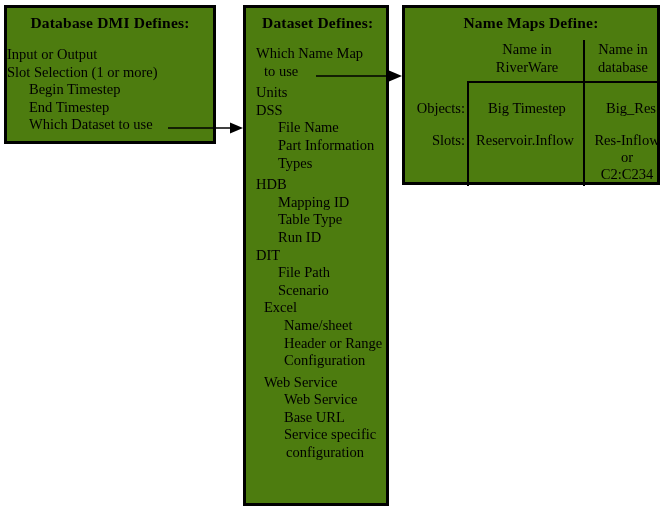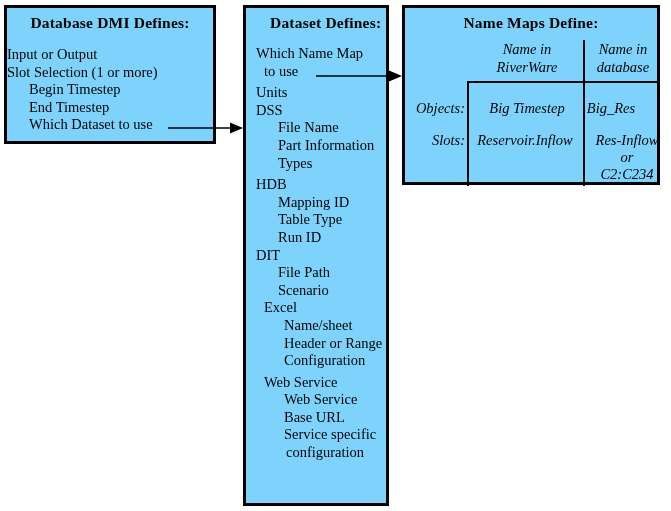--- a/index.html
+++ b/index.html
@@ -19,21 +19,21 @@
     position: absolute;
     left: 0; top: 0;
     width: 671px;
     height: 511px;
   }
 
   
   .box {
     position: absolute;
     border: 3px solid #000;
-    background: #7dd3fc;
+    background: #4d7c0f;
     box-sizing: border-box;
   }
   .box-title {
     font-weight: bold;
     font-size: 15.5px;
     text-align: center;
     letter-spacing: 0.2px;
     white-space: nowrap;
   }
   .line {
@@ -53,37 +53,36 @@
     width: 212px; height: 139px;
   }
   #box-dmi .box-title { margin-top: 6px; }
   #box-dmi .list { margin-top: 14px; padding-left: 0; }
 
   
   #box-dataset {
     left: 243px; top: 5px;
     width: 146px; height: 501px;
   }
-  #box-dataset .box-title { margin-top: 6px; text-align: left; padding-left: 24px;}
+  #box-dataset .box-title { margin-top: 6px; text-align: left; padding-left: 16px;}
   #box-dataset .list { margin-top: 13px; padding-left: 10px; }
   #box-dataset .gap { height: 4px; }
 
   
   #box-namemaps {
     left: 402px; top: 5px;
     width: 258px; height: 180px;
   }
   #box-namemaps .box-title { margin-top: 6px; }
 
   .nm-table {
     position: absolute;
     left: 0; top: 30px;
     width: 232px;
     height: 146px;
-    font-style: italic;
   }
   
   .nm-h {
     position: absolute;
     text-align: center;
     font-size: 14.5px;
     line-height: 17.5px;
     white-space: nowrap;
   }
   #nm-h-rw { left: 64px; top: 3px; width: 116px; }
@@ -103,21 +102,21 @@
 
   
   .nm-c {
     position: absolute;
     text-align: center;
     font-size: 14.5px;
     line-height: 17px;
     white-space: nowrap;
   }
   #nm-c-obj-rw { left: 66px; top: 62px; width: 112px; }
-  #nm-c-obj-db { left: 170px; top: 62px; width: 72px; }
+  #nm-c-obj-db { left: 190px; top: 62px; width: 72px; }
   #nm-c-slot-rw { left: 62px; top: 94px; width: 116px; }
   #nm-c-slot-db { left: 180px; top: 94px; width: 76px; }
   #nm-c-slot-db div { line-height: 17px; margin-left: 8px; }
 
   
   .rule-h {
     position: absolute;
     background: #000;
     height: 1.5px;
   }

